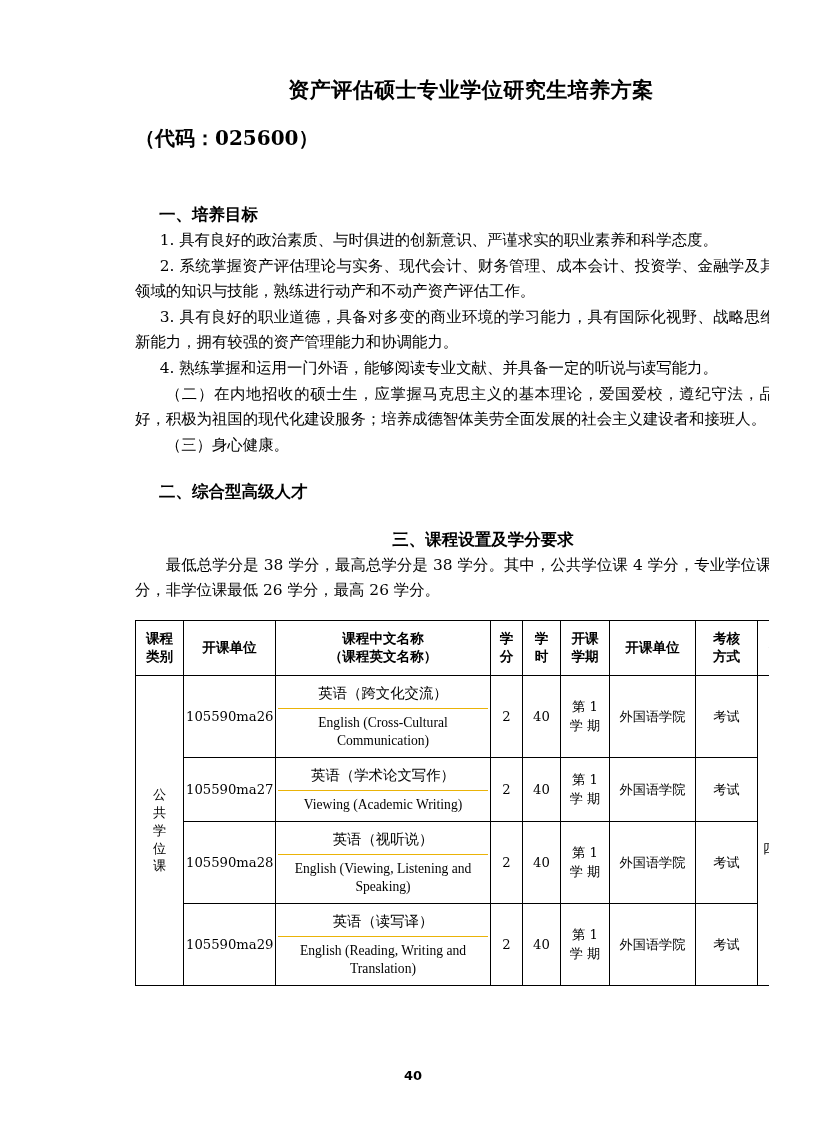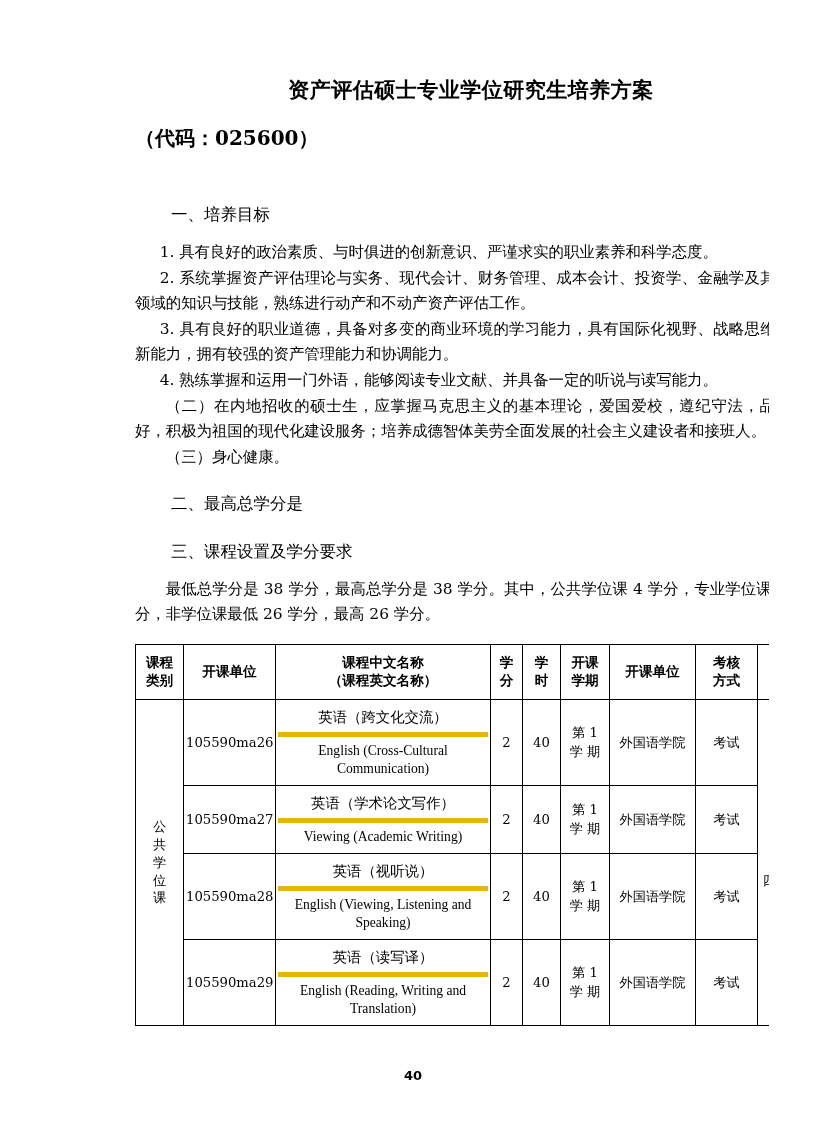--- a/index.html
+++ b/index.html
@@ -40,30 +40,30 @@
   .doc-subtitle {
     font-weight: bold;
     font-size: 20px;
     margin-top: 22px;
     line-height: 1.3;
   }
 
   
   .section-heading {
     font-family: "DejaVu Sans", "Liberation Sans", sans-serif;
-    font-weight: normal;
+    font-weight: bold;
     font-size: 16.5px;
-    margin: 12px;
+    margin: 0;
     padding-left: 24px;
     line-height: 1.5;
     letter-spacing: 0px;
   }
   .heading-1 { margin-top: 52px; }
   .heading-2 { margin-top: 22px; }
-  .heading-3 { margin-top: 23px; }
+  .heading-3 { margin-top: 23px; text-align: center; }
 
   
   p.para {
     margin: 0;
     font-size: 15.4px;
     line-height: 25.6px;
     text-align: justify;
     text-justify: inter-ideograph;
     text-indent: 2em;
   }
@@ -120,21 +120,21 @@
     line-height: 1.5;
   }
   .note-cell span { display: block; }
   .term-cell span { display: block; line-height: 1.4; }
 
   
   td.name-cell {
     padding: 0;
   }
   td.name-cell .name-cn {
-    border-bottom: 5px solid #eab308;
+    border-bottom: 1px solid #eab308;
     padding: 5px 4px;
     font-size: 14.4px;
     line-height: 1.4;
   }
   td.name-cell .name-en {
     padding: 5px 4px;
     font-size: 13.6px;
     line-height: 1.32;
     font-family: Liberation Serif, serif;
   }
@@ -165,21 +165,21 @@
     <div class="doc-subtitle">（代码：025600）</div>
 
     <div class="section-heading heading-1">一、培养目标</div>
     <p class="para hang">1. 具有良好的政治素质、与时俱进的创新意识、严谨求实的职业素养和科学态度。</p>
     <p class="para hang">2. 系统掌握资产评估理论与实务、现代会计、财务管理、成本会计、投资学、金融学及其相关领域的知识与技能，熟练进行动产和不动产资产评估工作。</p>
     <p class="para hang">3. 具有良好的职业道德，具备对多变的商业环境的学习能力，具有国际化视野、战略思维和创新能力，拥有较强的资产管理能力和协调能力。</p>
     <p class="para hang">4. 熟练掌握和运用一门外语，能够阅读专业文献、并具备一定的听说与读写能力。</p>
     <p class="para">（二）在内地招收的硕士生，应掌握马克思主义的基本理论，爱国爱校，遵纪守法，品德良好，积极为祖国的现代化建设服务；培养成德智体美劳全面发展的社会主义建设者和接班人。</p>
     <p class="para">（三）身心健康。</p>
 
-    <div class="section-heading heading-2">二、最高总学分是</div>
+    <div class="section-heading heading-2">二、综合型高级人才</div>
 
     <div class="section-heading heading-3">三、课程设置及学分要求</div>
     <p class="para">最低总学分是 38 学分，最高总学分是 38 学分。其中，公共学位课 4 学分，专业学位课 8 学分，非学位课最低 26 学分，最高 26 学分。</p>
 
     <table class="course-table">
       <colgroup>
         <col class="col-cat">
           <col class="col-code">
           <col class="col-name">
         <col class="col-cred">

